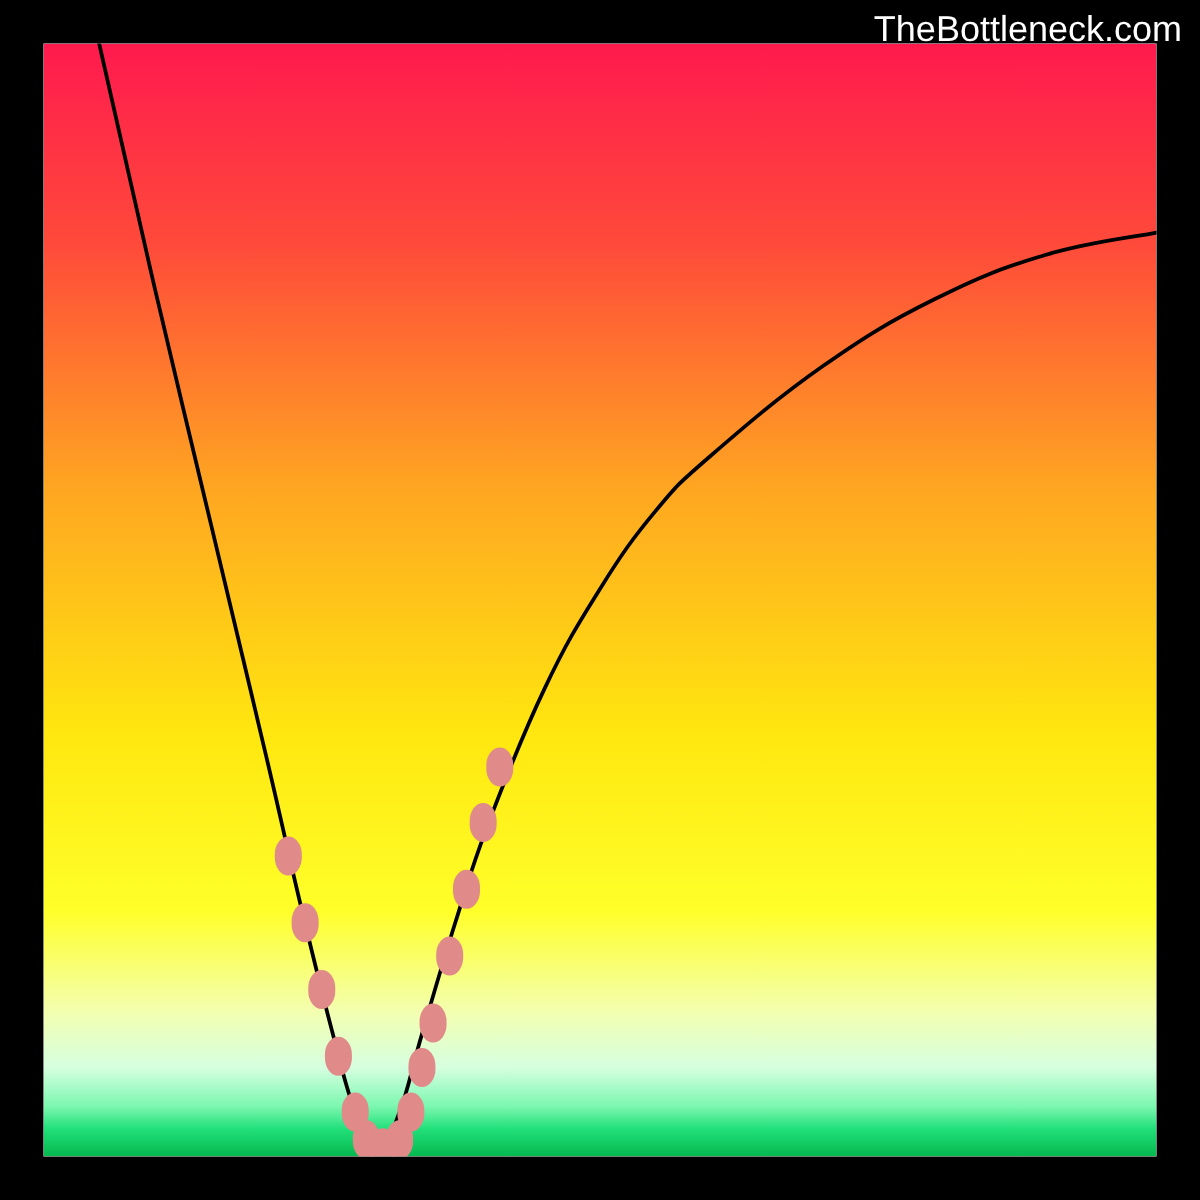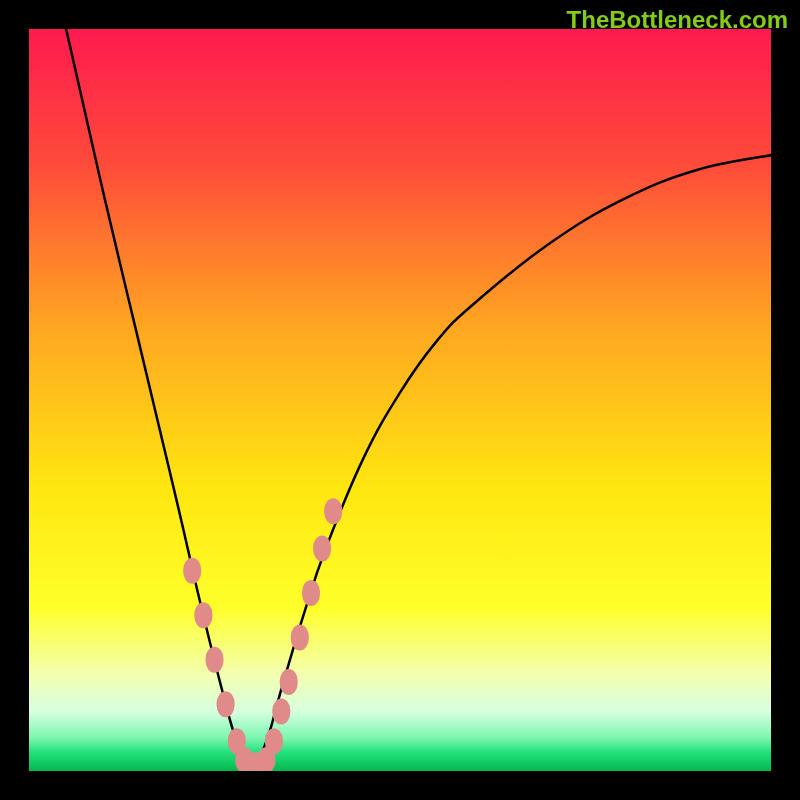--- a/index.html
+++ b/index.html
@@ -8,23 +8,23 @@
     width: 800px;
     height: 800px;
     background: #000;
     position: relative;
     font-family: Arial, sans-serif;
   }
   .watermark {
     position: absolute;
     top: 6px;
     right: 12px;
-    color: #84cc16;
+    color: #ffffff;
     font-size: 24px;
-    font-weight: 700;
+    font-weight: 400;
     z-index: 10;
   }
   .plot {
     position: absolute;
     left: 29px;
     top: 29px;
     width: 742px;
     height: 742px;
     background: #fff;
     overflow: hidden;

